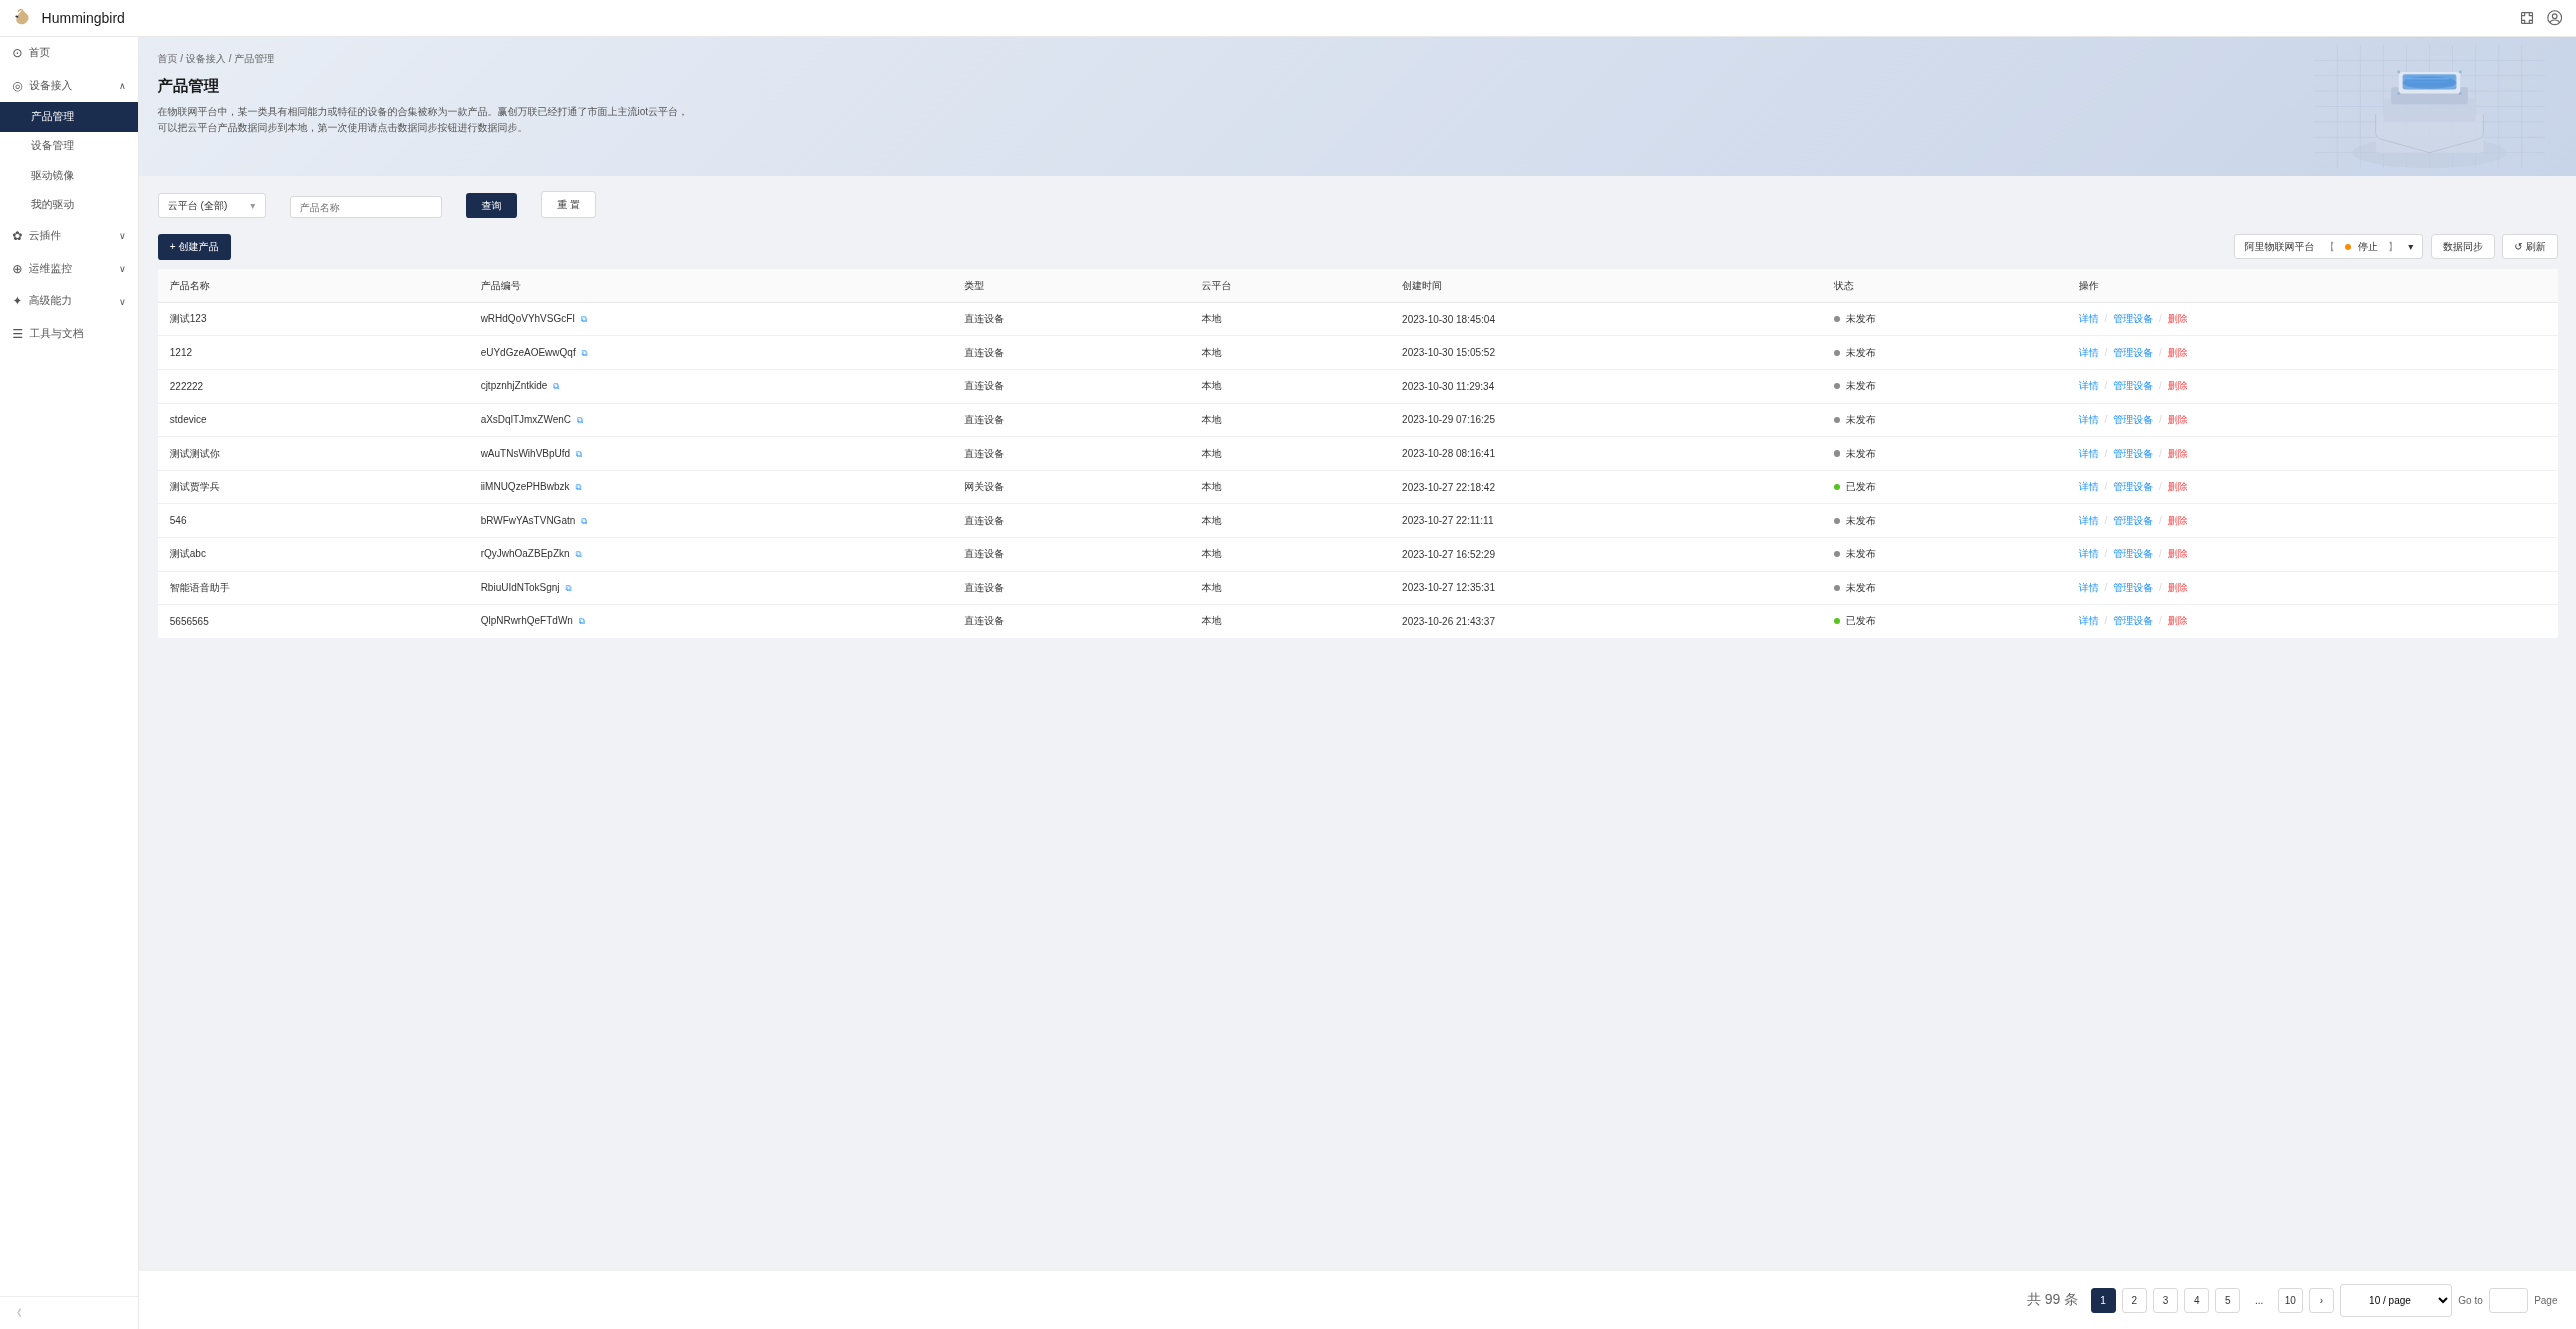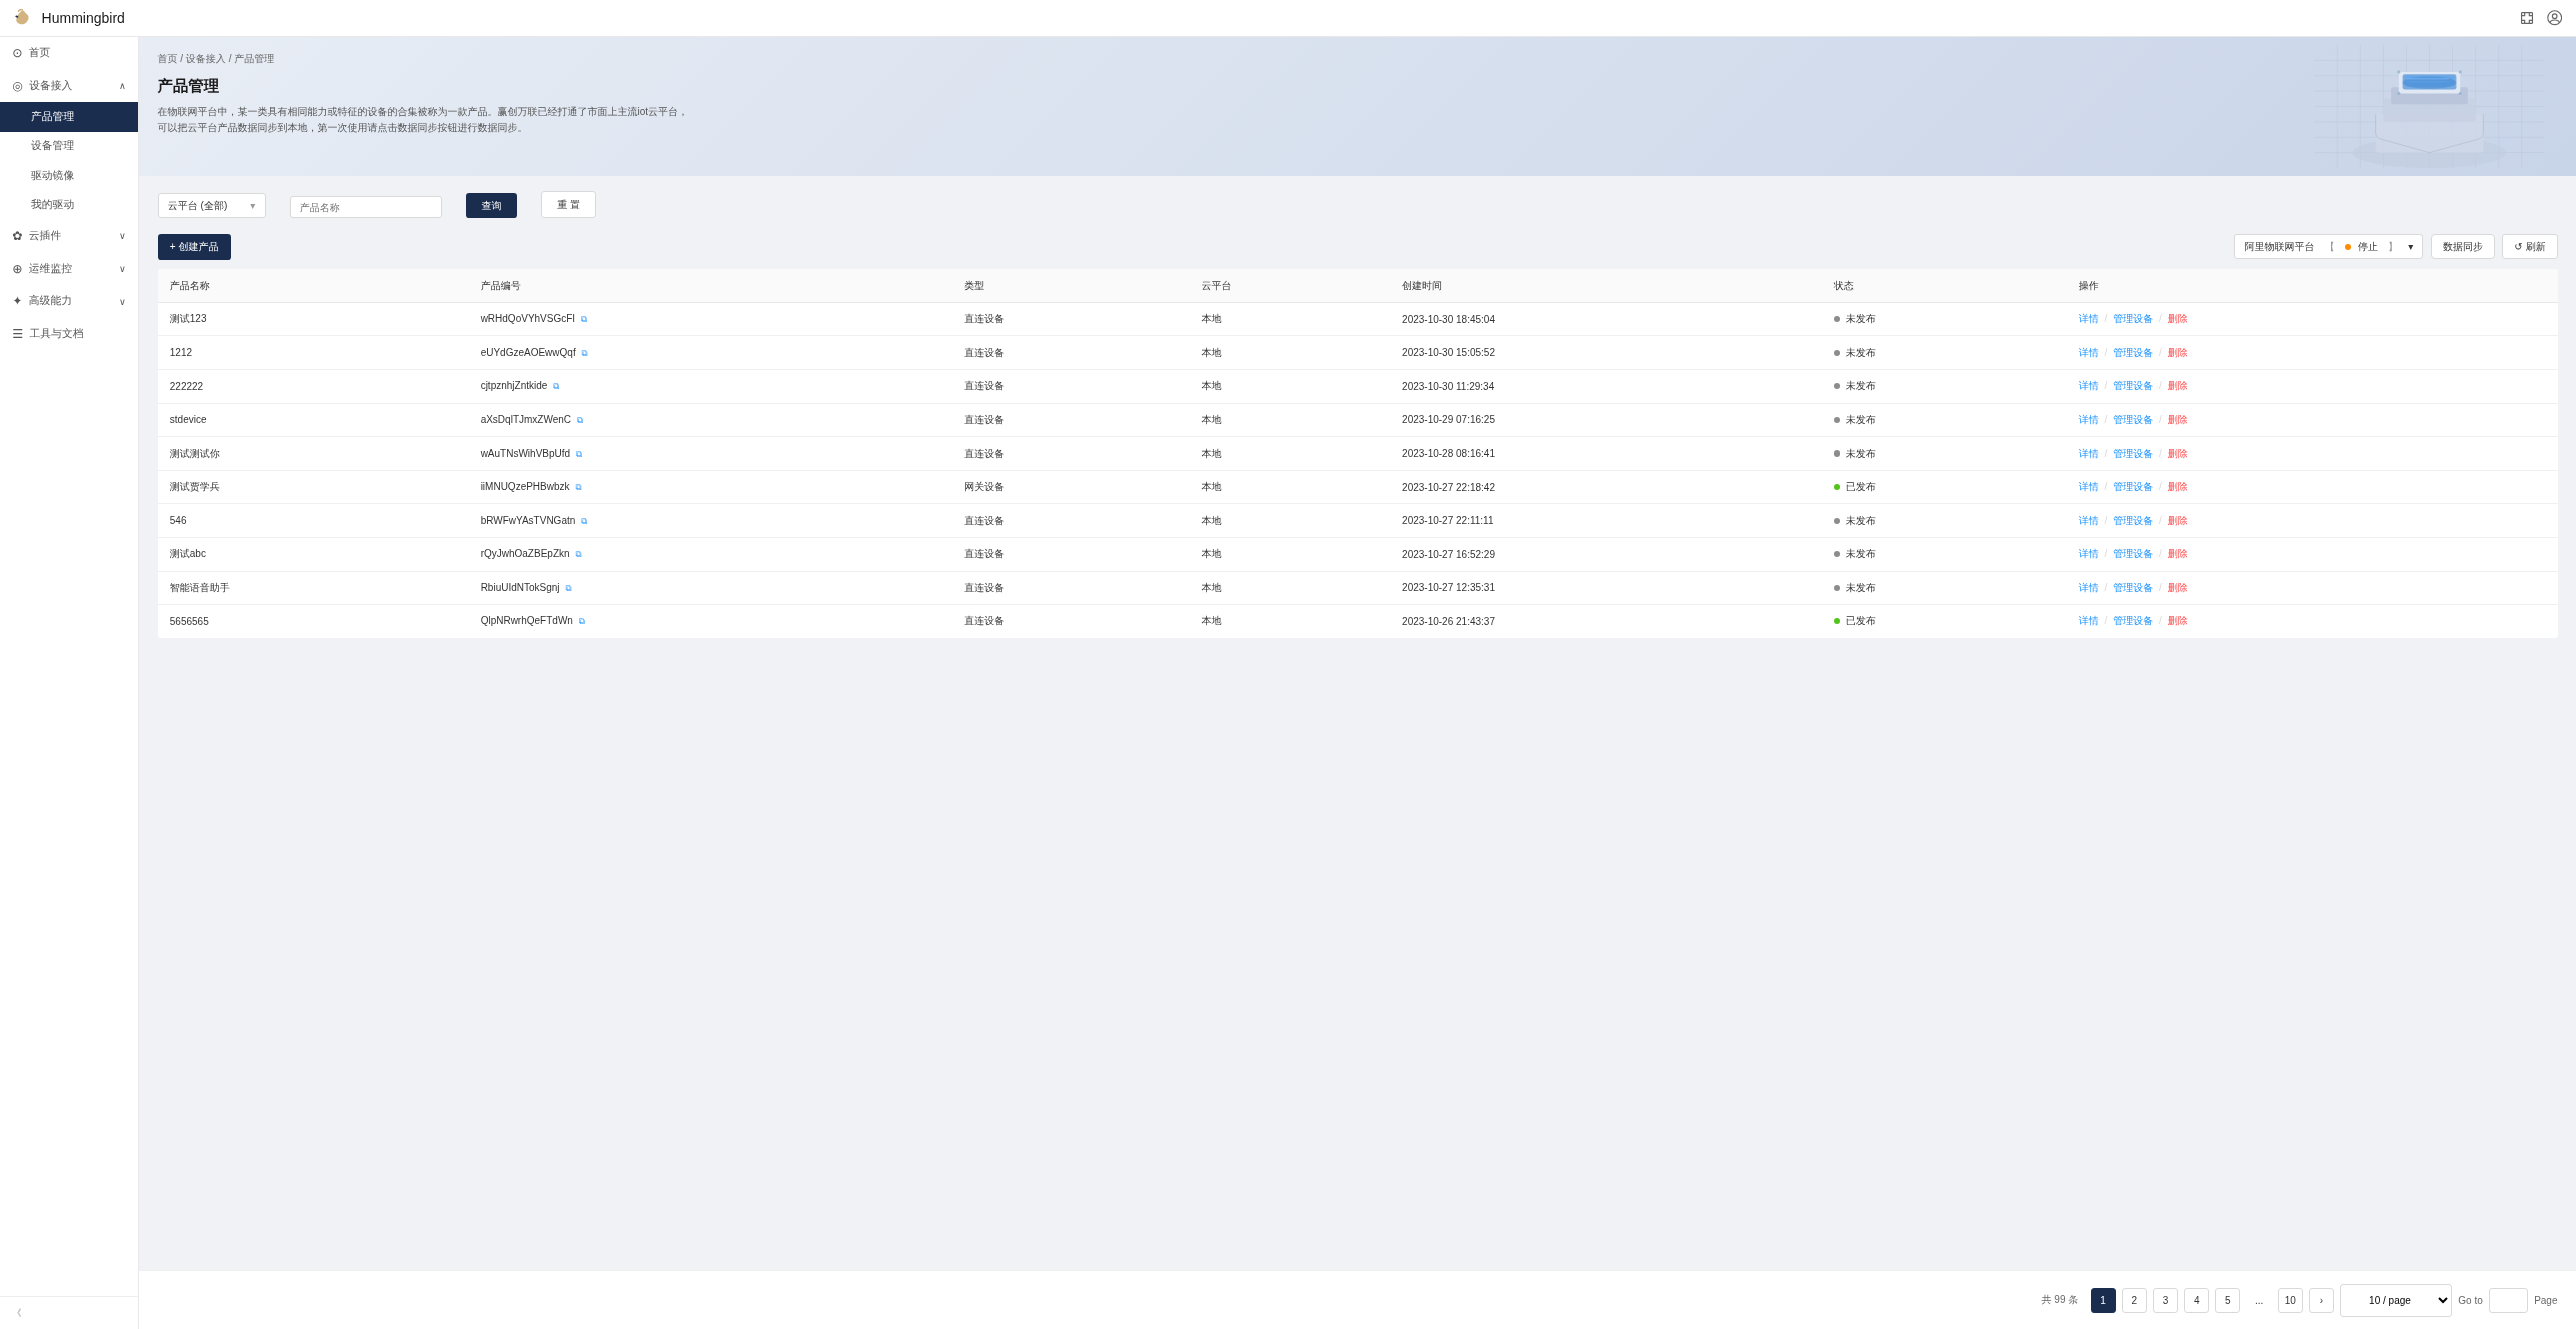--- a/index.html
+++ b/index.html
@@ -66,21 +66,21 @@
     .status-dot { width: 6.2px; height: 6.2px; border-radius: 50%; display: inline-block; margin-right: 3.1px; }
     .status-dot.unpublished { background: #8c8c8c; }
     .status-dot.published { background: #52c41a; }
     .action-link { color: #1890ff; cursor: pointer; text-decoration: none; font-size: 10px; }
     .action-sep { color: #d9d9d9; margin: 0 3.1px; }
     .action-delete { color: #ff4d4f; cursor: pointer; font-size: 10px; }
     .copy-icon { color: #1890ff; margin-left: 3.1px; cursor: pointer; font-size: 8.5px; }
 
     
     .pagination { display: flex; align-items: center; justify-content: flex-end; gap: 6.2px; padding: 12.3px 18.5px; background: #fff; border-top: 0.8px solid #f0f0f0; }
-    .pagination-info { color: #666; font-size: 10px; margin-right: 6.2px; }
+    .pagination-info { color: #666; font-size: 14px; margin-right: 6.2px; }
     .page-btn { width: 25px; height: 25px; border: 0.8px solid #d9d9d9; border-radius: 3.1px; display: flex; align-items: center; justify-content: center; cursor: pointer; background: #fff; font-size: 10px; color: #333; }
     .page-btn.active { background: #1a2d4f; color: #fff; border-color: #1a2d4f; }
     .page-btn.ellipsis { border: none; background: transparent; }
     .goto-label { color: #666; font-size: 10px; }
     .goto-input { width: 39px; height: 25px; border: 0.8px solid #d9d9d9; border-radius: 3.1px; text-align: center; font-size: 10px; }
     .page-size-select { height: 33px; border: 0.8px solid #d9d9d9; border-radius: 3.1px; font-size: 10px; padding: 0 24px; background: #fff; cursor: pointer; }
     .page-label { color: #666; font-size: 10px; }
   </style>
 </head>
 <body>

